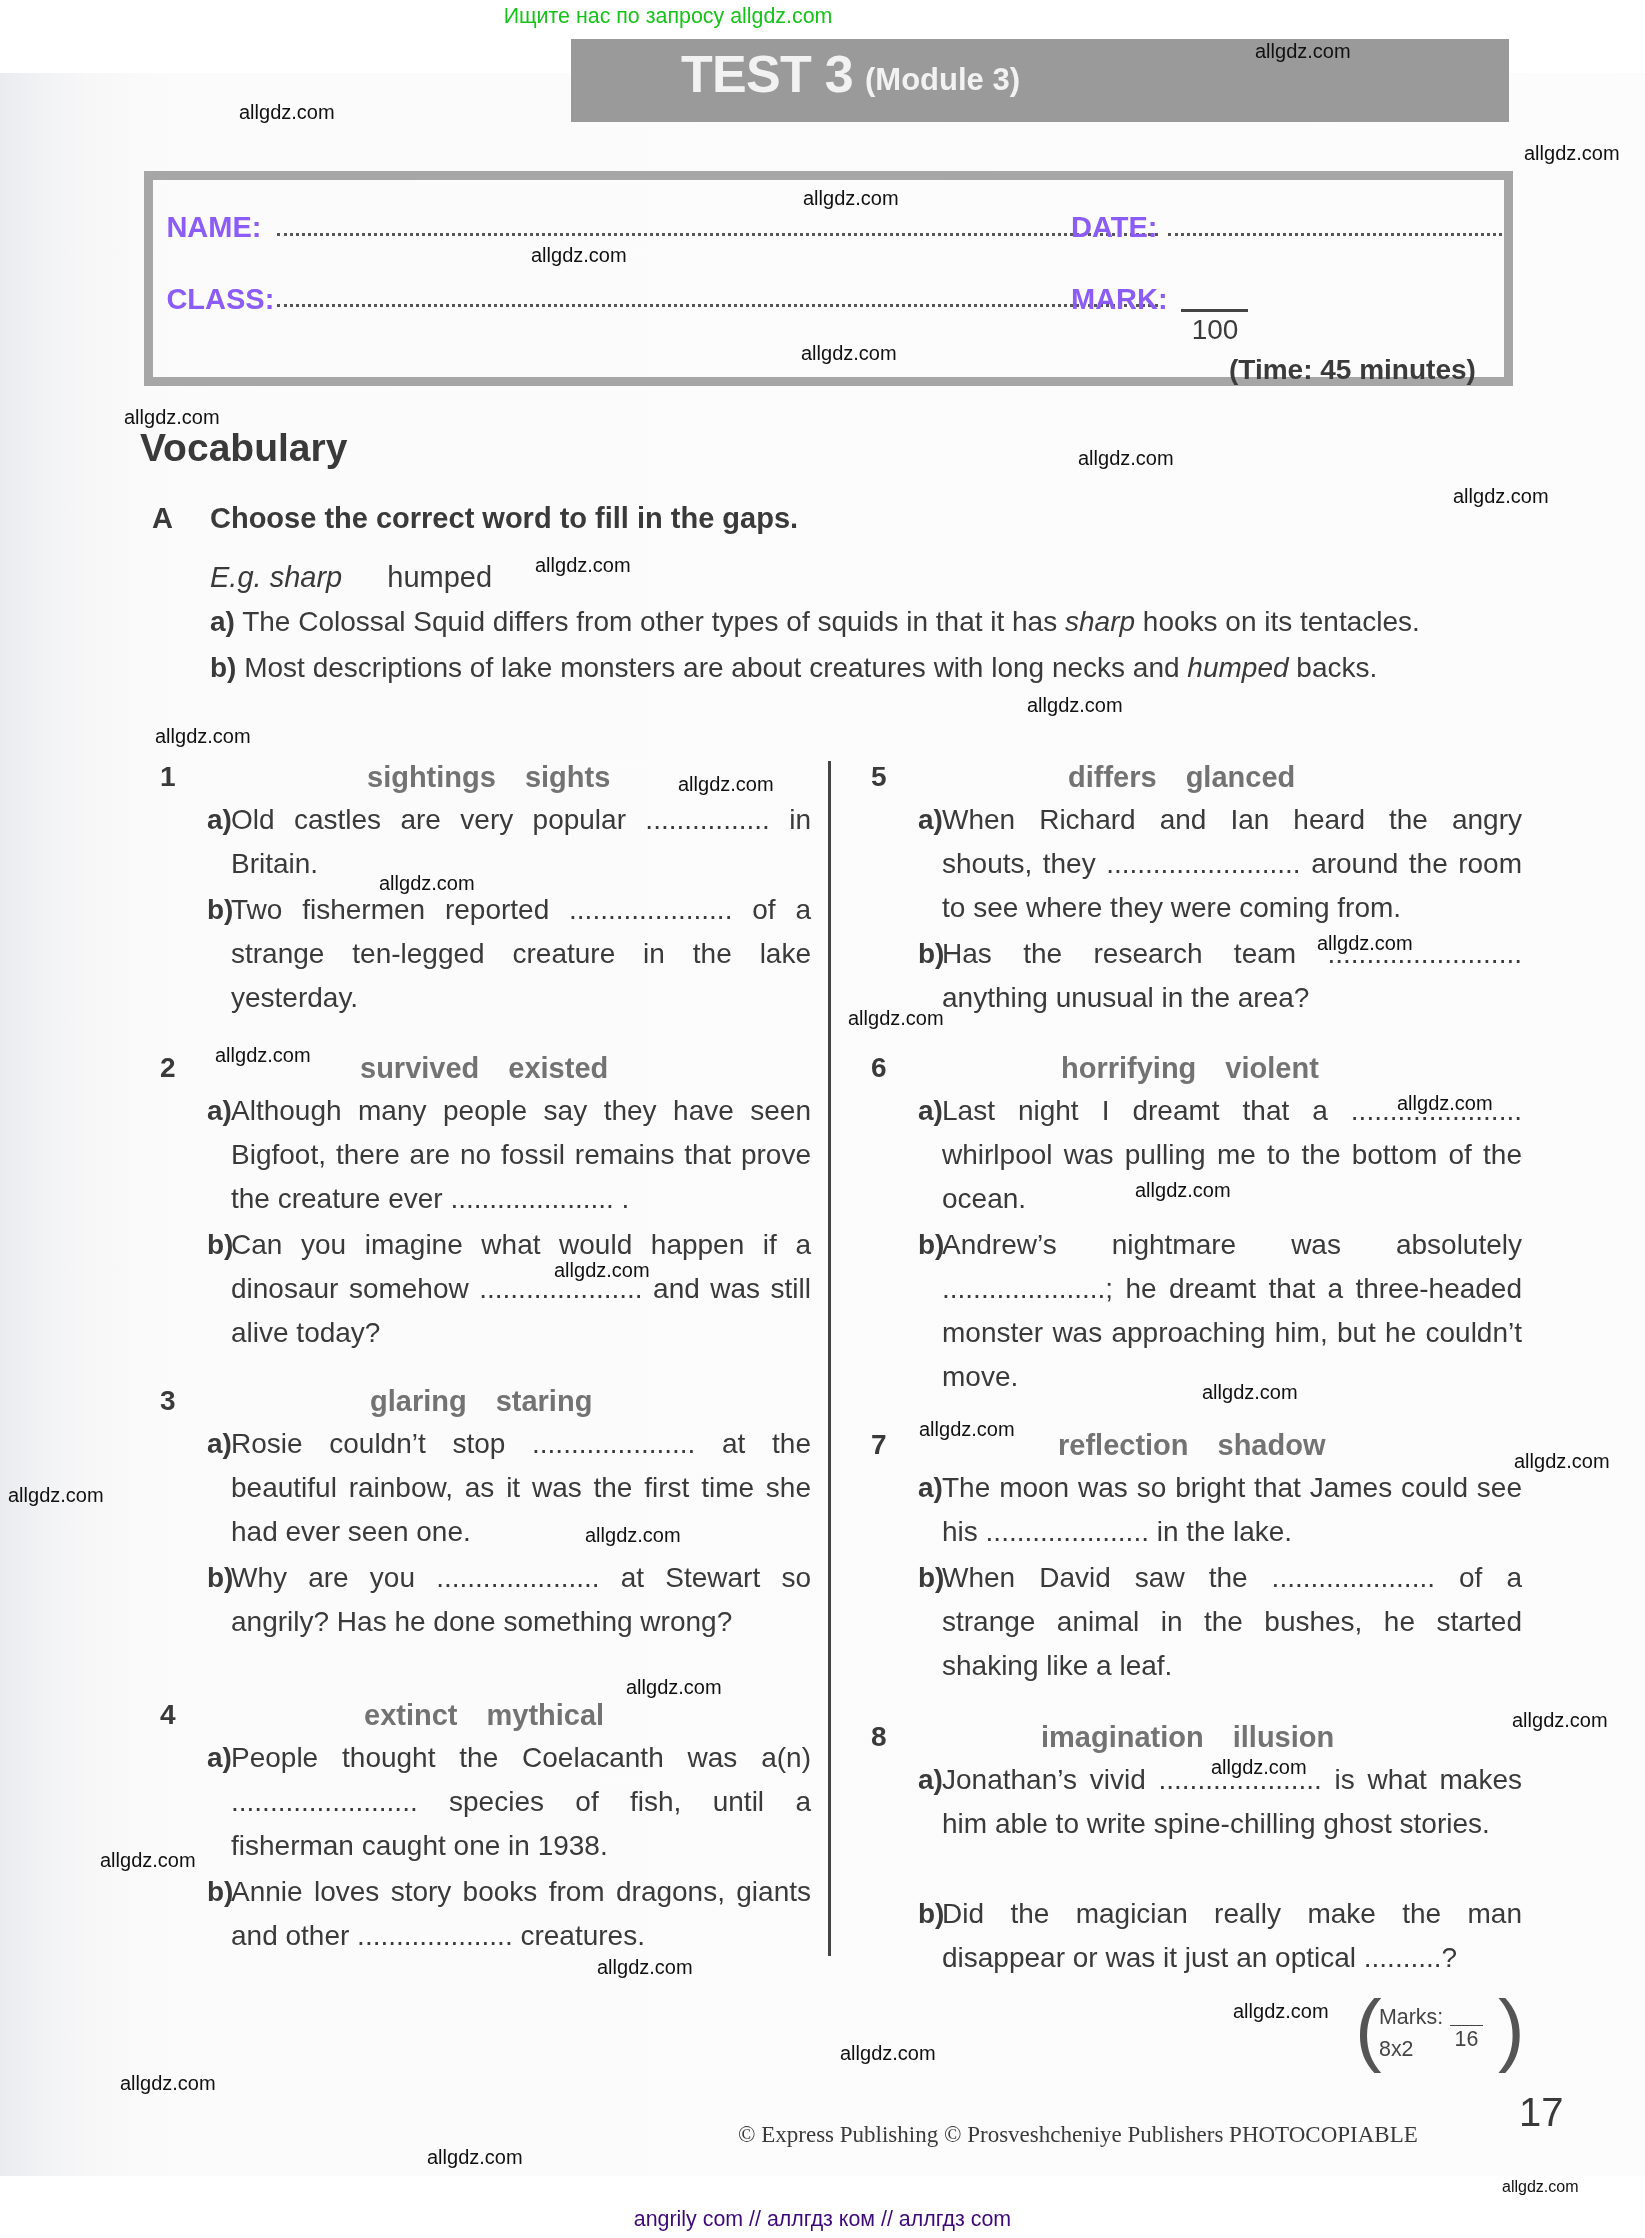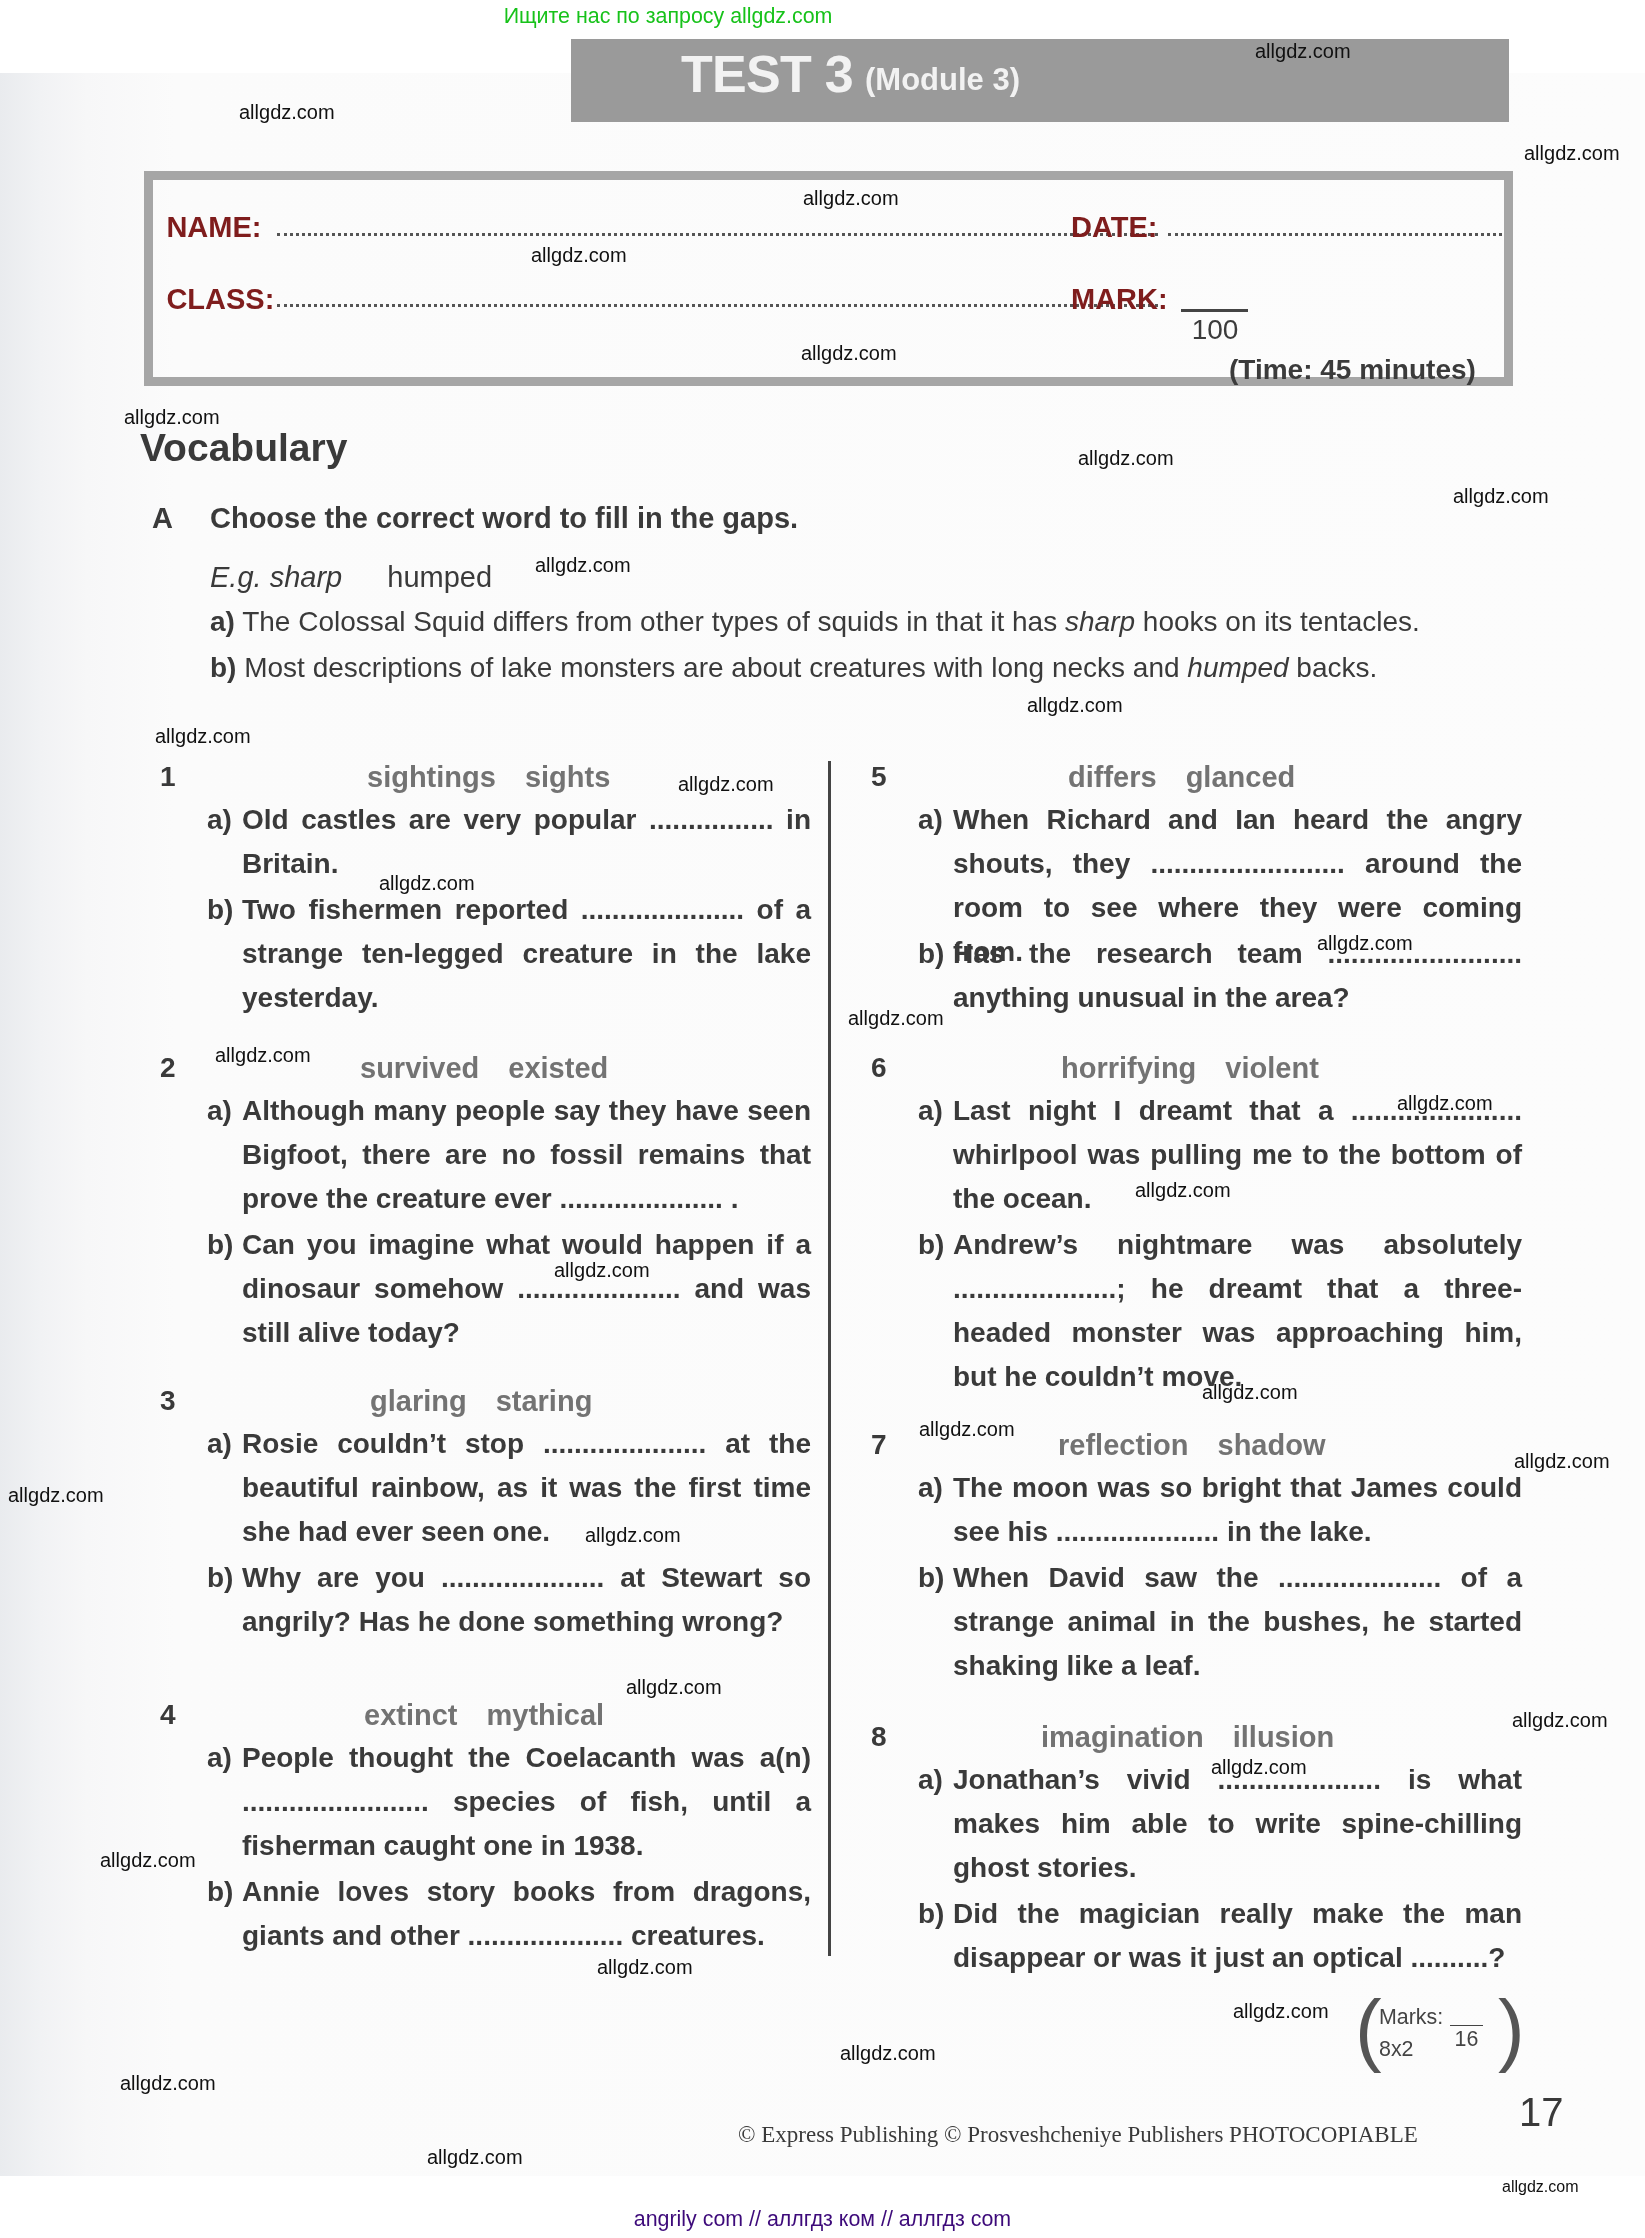--- a/index.html
+++ b/index.html
@@ -25,39 +25,39 @@
     position:absolute; left:571px; top:39px; width:938px; height:83px;
     background:#9a9a9a;
     color:#f2f2f2; font-weight:bold;
   }
   .test-header .big { position:absolute; left:110px; top:5.3px; font-size:52px; letter-spacing:-0.7px; }
   .test-header .small { position:absolute; left:294px; top:23px; font-size:31px; font-weight:bold; }
   .info-box {
     position:absolute; left:144px; top:171px; width:1369px; height:215px;
     border:9.3px solid #a6a6a6; box-sizing:border-box; background:transparent;
   }
-  .info-label { position:absolute; font-size:29px; font-weight:bold; color:#7f1d1d; }
+  .info-label { position:absolute; font-size:29px; font-weight:bold; color:#8b5cf6; }
   .dots { position:absolute; border-bottom:3.3px dotted #555; height:0; }
   .mark-frac { position:absolute; font-size:28px; color:#3b3b3b; text-align:center; }
   .time { position:absolute; font-size:28px; font-weight:bold; color:#3b3b3b;margin-top:16px; }
   .section-title { position:absolute; left:140px; top:426px; font-size:39px; font-weight:bold; color:#3a3a3a; }
   .task-letter { position:absolute; left:152px; top:502px; font-size:29px; font-weight:bold; color:#3a3a3a; }
   .task-instr { position:absolute; left:210px; top:502px; font-size:29px; font-weight:bold; color:#3a3a3a; }
   .eg { position:absolute; left:210px; top:561px; font-size:29px; color:#3a3a3a; font-style:italic; }
   .eg .w2 { font-style:normal; margin-left:37px; }
   .eg-line { position:absolute; left:210px; font-size:28px; color:#3a3a3a; white-space:nowrap; }
   .eg-line b { font-weight:bold; }
   .col-divider { position:absolute; left:828px; top:761px; width:2.7px; height:1195px; background:#444; }
   .q { position:absolute; width:658px; }
   .q .num { position:absolute; left:0; top:0; font-size:28px; font-weight:bold; color:#3a3a3a; }
   .q .opts { position:absolute; top:0; font-size:29px; font-weight:bold; color:#737373; white-space:nowrap; }
   .q .opts span + span { margin-left:29px; }
   .q .item { position:absolute; left:47px; width:604px; font-size:28px; line-height:44px; color:#3a3a3a; text-align:justify; }
   .q .item .lbl { position:absolute; left:0; top:0; font-weight:bold; }
-  .q .item .txt { display:block; margin-left:35px;font-weight:bold; }
+  .q .item .txt { display:block; margin-left:24px; }
   .marks-box { position:absolute; left:1355px; top:1993px; width:174px; height:80px; }
   .marks-box .paren { position:absolute; top:-8px; font-size:80px; font-weight:100; color:#555; line-height:87px; }
   .marks-box .label { position:absolute; left:24px; top:12px; font-size:21.4px; color:#444; }
   .marks-box .factor { position:absolute; left:24px; top:44px; font-size:21.4px; color:#444;text-align:right; }
   .marks-box .denom { position:absolute; left:95px; top:32px; font-size:21.4px; color:#444; width:33px; text-align:center; border-top:1.3px solid #444; padding-top:1.3px; }
   .copyright { position:absolute; left:738px; top:2122px; font-family:"Liberation Serif", serif; font-size:23px; color:#3a3a3a; white-space:nowrap; }
   .page-num { position:absolute; left:1519px; top:2090px; font-size:40px; color:#3a3a3a; }
   .wm { position:absolute; font-size:20px; color:#111; white-space:nowrap; }
 </style>
 </head>

